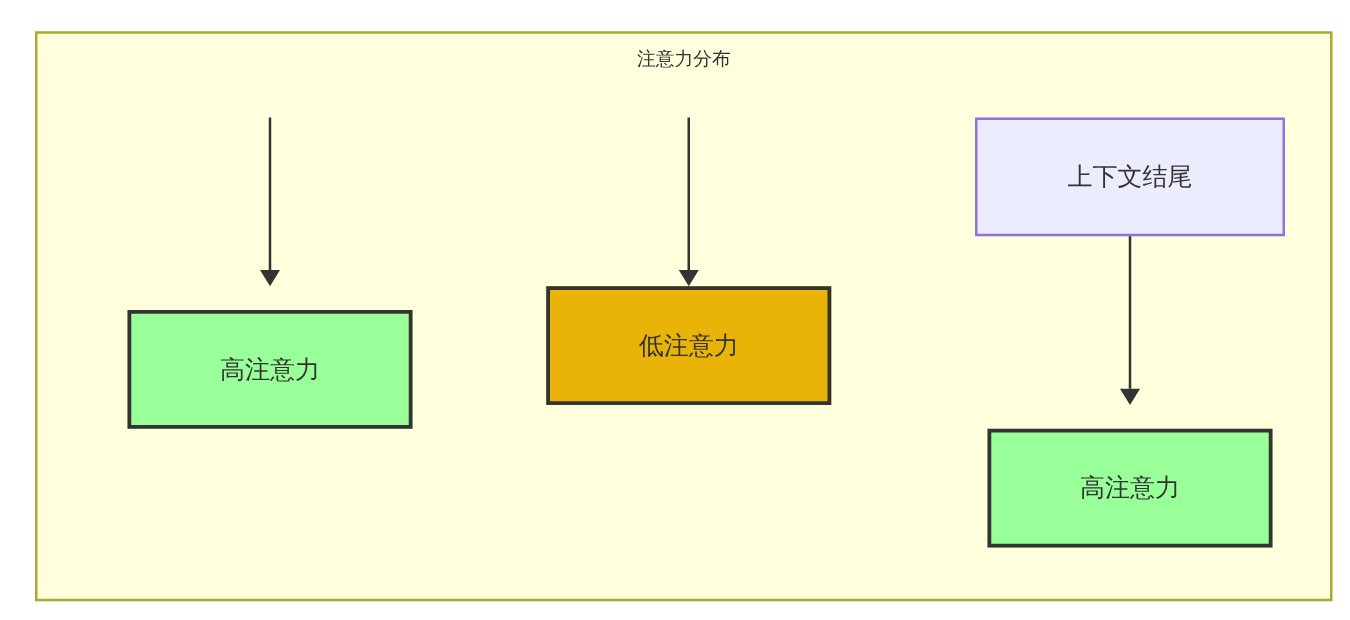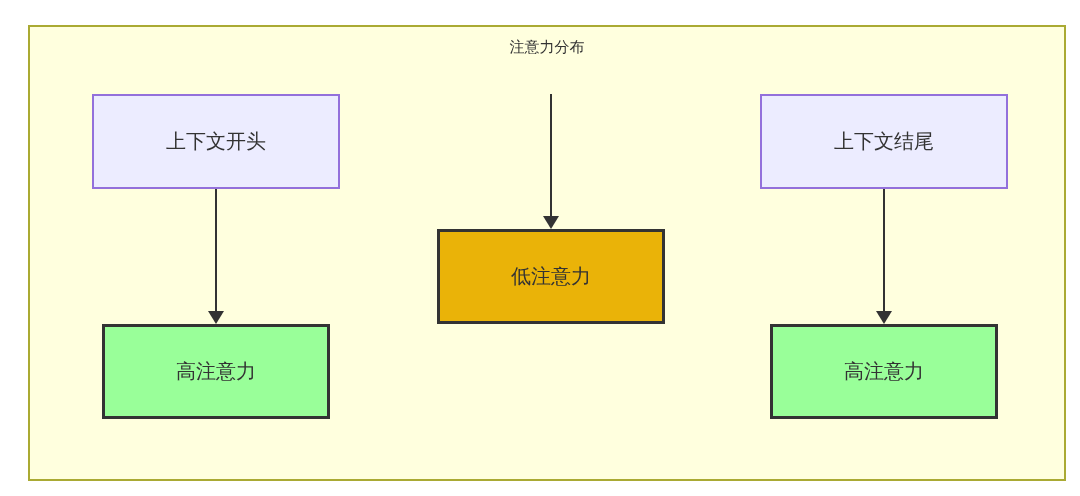--- a/index.html
+++ b/index.html
@@ -27,21 +27,21 @@
   .column {
     position: absolute;
     top: 67px;
     width: 248px;
     display: flex;
     flex-direction: column;
     align-items: center;
   }
   .col-0 { left: 62px; }
   .col-1 { left: 397px; }
-  .col-2 { left: 730px; justify-content: center; }
+  .col-2 { left: 750px; justify-content: center; }
   .node {
     display: flex;
     align-items: center;
     justify-content: center;
     font-size: 20px;
     color: #333333;
     text-align: center;
   }
   .top-node {
     width: 248px; height: 95px;
@@ -62,33 +62,30 @@
   .arrow-head {
     width: 0; height: 0;
     border-left: 8px solid transparent;
     border-right: 8px solid transparent;
     border-top: 13px solid #333333;
   }
   .bottom-node {
     width: 228px; height: 95px;
     border: 3px solid #333333;
   }
-  .bottom-node[data-state="high"] { background: #99ff99; }
+  .bottom-node[data-state="high"] { background: #99ff99; margin-top: 19px; }
   .bottom-node[data-state="low"]  { background: #eab308; }
 </style>
 </head>
 <body>
 
 <div class="cluster">
   <div class="cluster-title">注意力分布</div>
 
   <div class="column col-0">
-    <div class="node top-node">
-      <span>上下文开头</span>
-    </div>
     <div class="arrow">
       <div class="arrow-line"></div>
       <div class="arrow-head"></div>
     </div>
     <div class="node bottom-node" data-state="high">
       <span>高注意力</span>
     </div>
   </div>
 
   <div class="column col-1">

